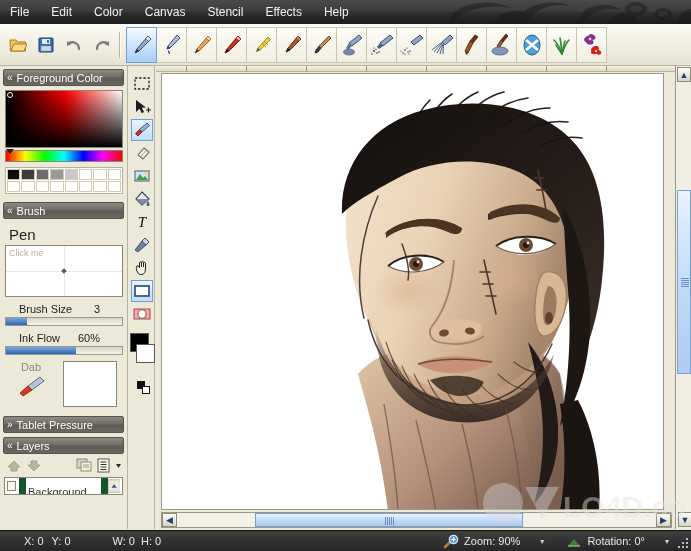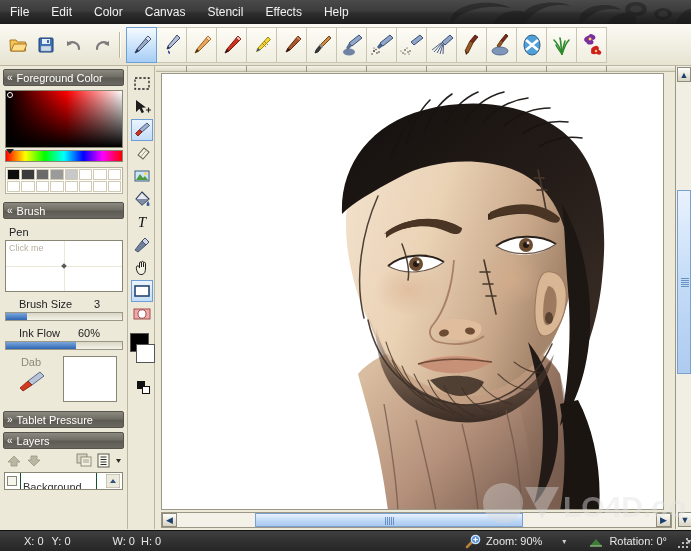--- a/index.html
+++ b/index.html
@@ -114,21 +114,21 @@
     border-right: 4px solid transparent; border-top: 5px solid #222;
   }
   .swatches {
     margin-top: 5px; width: 118px;
     display: grid; grid-template-columns: repeat(8, 1fr);
     gap: 1px; border: 1px solid #b5b1a0; padding: 1px;
     background: #fffdf4;
   }
   .swatch { height: 11px; border: 1px solid #cfcbb8; }
 
-  .sub-label { font-size: 11px; color: #222; padding: 3px 0 2px 4px; }
+  .sub-label { font-size: 15px; color: #222; padding: 3px 0 2px 4px; }
   .brush-preview {
     width: 118px; height: 52px; background: #fff;
     border: 1px solid #8a8676; position: relative;
   }
   .brush-preview .hint { position: absolute; left: 3px; top: 2px; font-size: 9px; color: #b4b0a0; }
   .brush-preview .vline { position: absolute; left: 50%; top: 0; bottom: 0; width: 1px; background: #ece9d8; }
   .brush-preview .hline { position: absolute; top: 50%; left: 0; right: 0; height: 1px; background: #ece9d8; }
   .brush-preview .dab { position: absolute; left: 50%; top: 50%; width: 4px; height: 4px;
      margin: -2px 0 0 -2px; background: #5a5a5a; transform: rotate(45deg); }
 
@@ -149,21 +149,21 @@
 
   .layers-tools { display: flex; align-items: center; padding: 4px 4px 2px 6px; gap: 4px; }
   .layers-tools .spacer { flex: 1; }
   .layer-row {
     margin: 2px 4px 0 4px; height: 18px;
     background: #fff; border: 1px solid #8a8676;
     display: flex; align-items: center; font-size: 11px; color: #333;
     padding-left: 2px; overflow: hidden;
   }
   .layer-chk { width: 10px; height: 10px; border: 1px solid #8a8676; background: #f6f5ec; margin-right: 3px; }
-  .layer-name { border: 1px solid #14532d; background: #fff; padding: 12px 14px 0 2px; font-size: 11px; }
+  .layer-name { border: 7px solid #14532d; background: #fff; padding: 12px 14px 0 2px; font-size: 11px; }
 
   
   .vtools {
     position: absolute; left: 129px; top: 66px;
     width: 26px; height: 463px;
     background: #ece9d8;
     border-right: 1px solid #b9b59f;
     padding-top: 6px;
   }
   .vtool {
@@ -864,21 +864,21 @@
     <div class="st-item" style="margin-left:auto;margin-right:0">
       <svg width="17" height="15" viewBox="0 0 17 15">
         <path d="M2,13 L7,8" stroke="#b5813f" stroke-width="2.6" stroke-linecap="round"></path>
         <circle cx="10.5" cy="5.5" r="4.2" fill="#5a93d6" stroke="#cfe2f7" stroke-width="1.2"></circle>
         <path d="M10.5,3.3 v4.4 M8.3,5.5 h4.4" stroke="#ffffff" stroke-width="1.2"></path>
       </svg>
       <span>Zoom: 90%</span>
       <span class="st-caret" style="margin-left:16px">▾</span>
     </div>
 
-    <div class="st-item" style="margin-left:22px;">
+    <div class="st-item" style="margin-left:22px;margin-right:22px">
       <svg width="17" height="15" viewBox="0 0 17 15">
         <path d="M2,12 L8,5 L14,12 Z" fill="#3e7c3a"></path>
         <path d="M2,12 h12" stroke="#8fb77f" stroke-width="1.4"></path>
       </svg>
       <span>Rotation: 0°</span>
       <span class="st-caret" style="margin-left:16px">▾</span>
     </div>
 
     <div class="grip"></div>
   </div>

